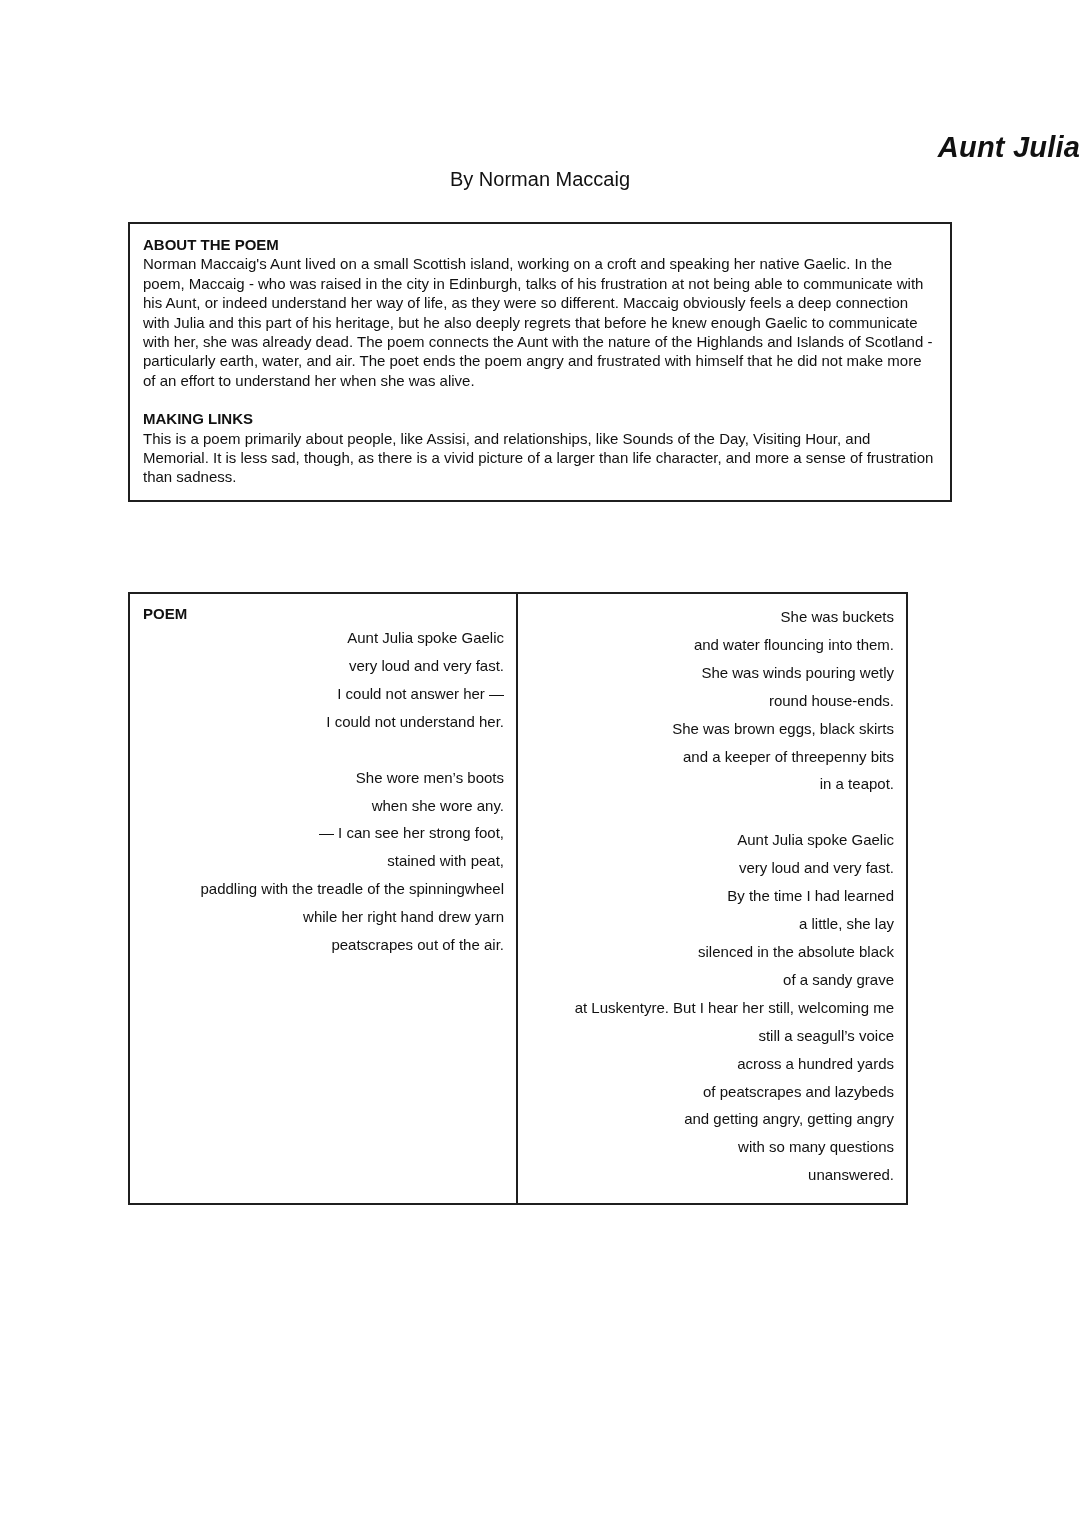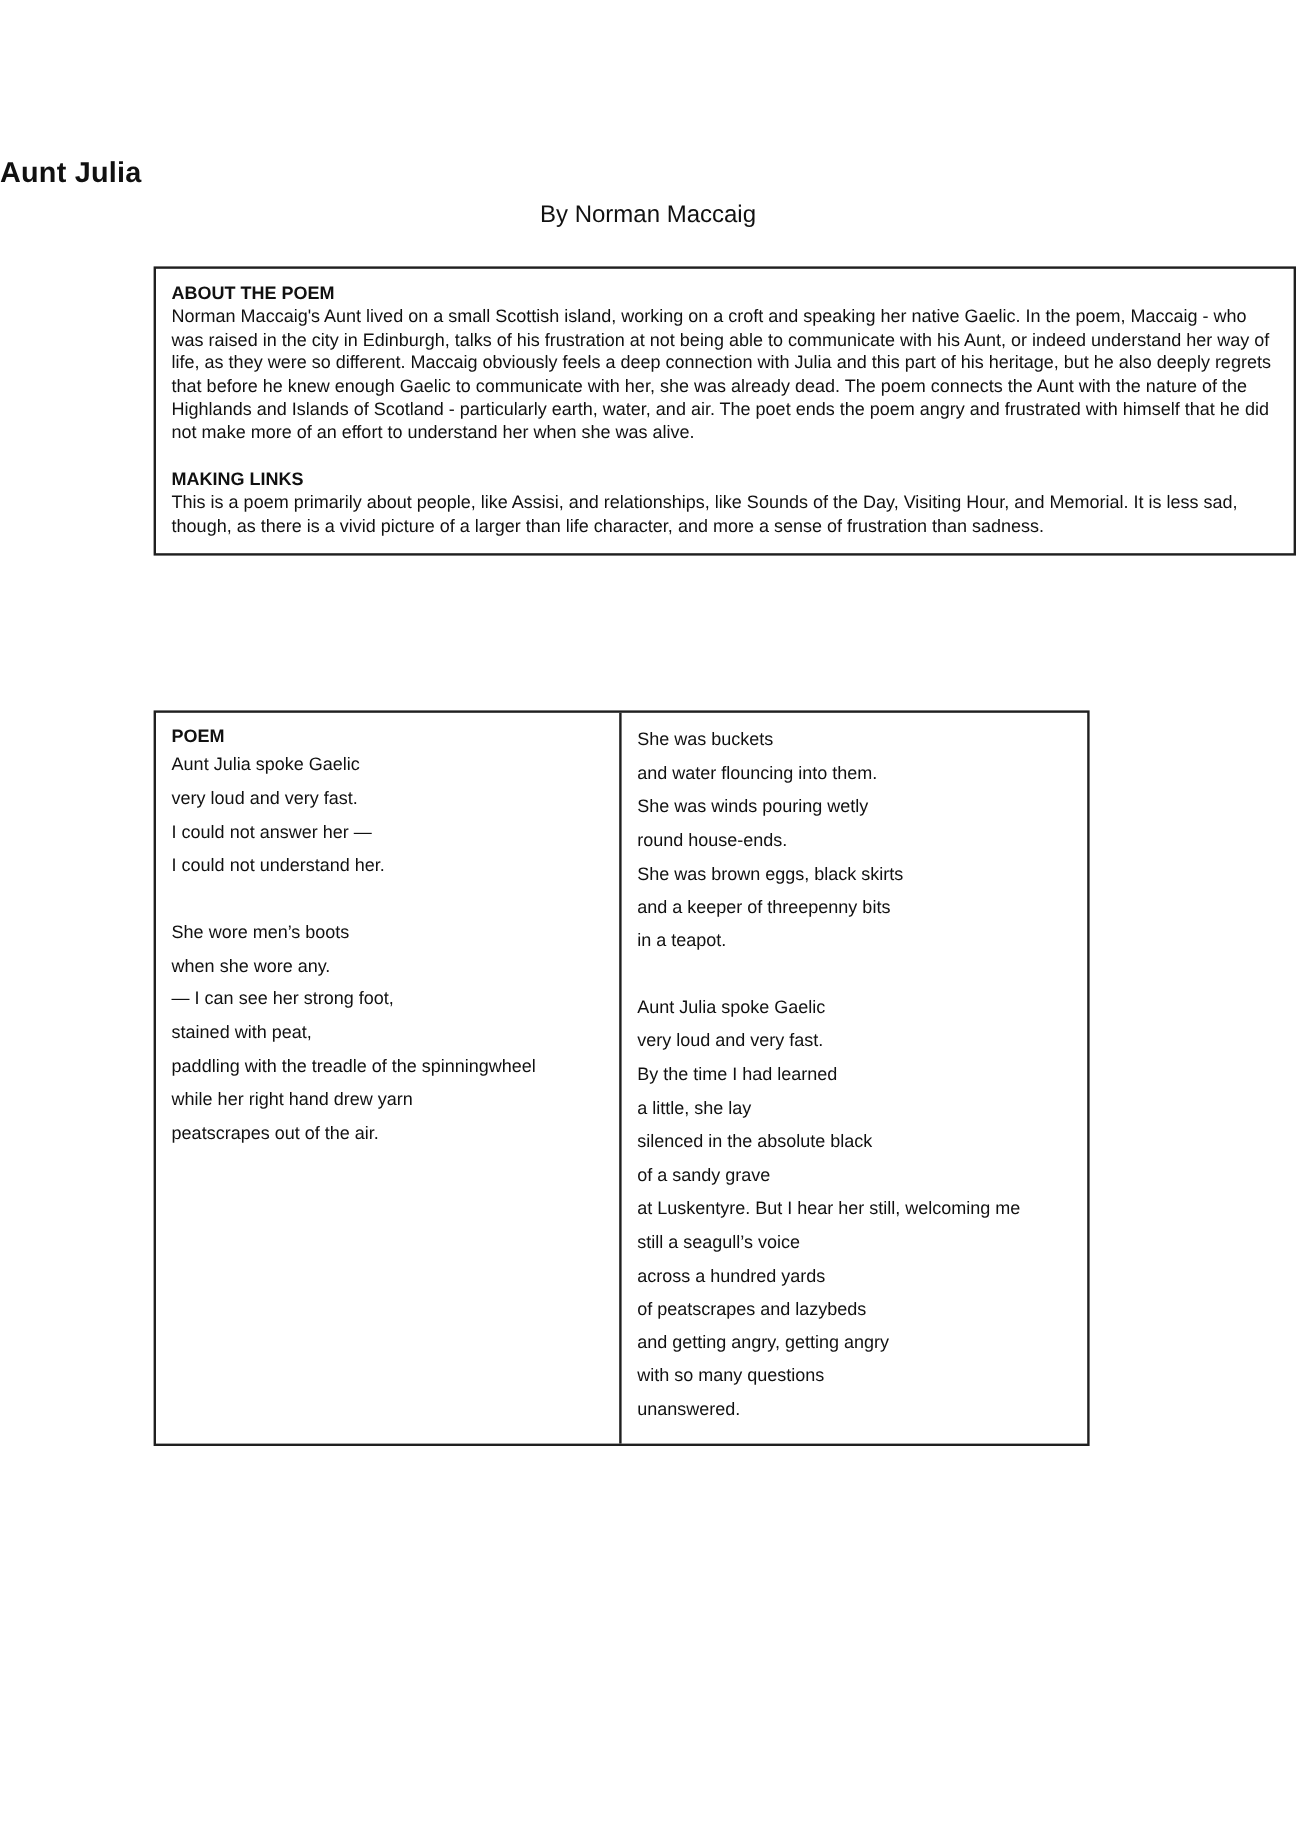--- a/index.html
+++ b/index.html
@@ -11,39 +11,40 @@
     margin: 0 auto;
     background: #ffffff;
     font-family: "Liberation Sans", sans-serif;
     color: #111;
   }
   .doc-title {
     position: absolute;
     top: 131px;
     left: 0;
     width: 100%;
-    text-align: left;
-    font-size: 24px;
+    text-align: right;
+    font-size: 29px;
     font-weight: bold;
     letter-spacing: 0.2px;
+    font-style: italic;
   }
   .doc-subtitle {
     position: absolute;
     top: 168px;
     left: 0;
     width: 100%;
     text-align: center;
     font-size: 20px;
     font-weight: normal;
   }
   .about-box {
     position: absolute;
     top: 222px;
     left: 128px;
-    width: 952px;
+    width: 824px;
     border: 2px solid #1f1f1f;
     padding: 11px 14px 13px 13px;
     font-size: 15px;
     line-height: 19.4px;
   }
   .about-section + .about-section { margin-top: 19px; }
   .section-heading { font-weight: bold; }
   .section-body { text-align: left; }
   .poem-box {
     position: absolute;
@@ -58,21 +59,21 @@
   .poem-col {
     flex: 0 0 50%;
     padding: 9px 12px 14px 13px;
     font-size: 15px;
   }
   .poem-col-left { border-right: 2px solid #1f1f1f; }
   .poem-heading {
     font-weight: bold;
     line-height: 21px;
   }
-  .poem-line { line-height: 27.9px; }
+  .poem-line { line-height: 27.9px; text-align: right; }
   .stanza + .stanza { margin-top: 28px; }
 </style>
 </head>
 <body>
 
 <div class="page">
 
   <div class="doc-title">Aunt Julia</div>
 
   <div class="doc-subtitle">By Norman Maccaig</div>

